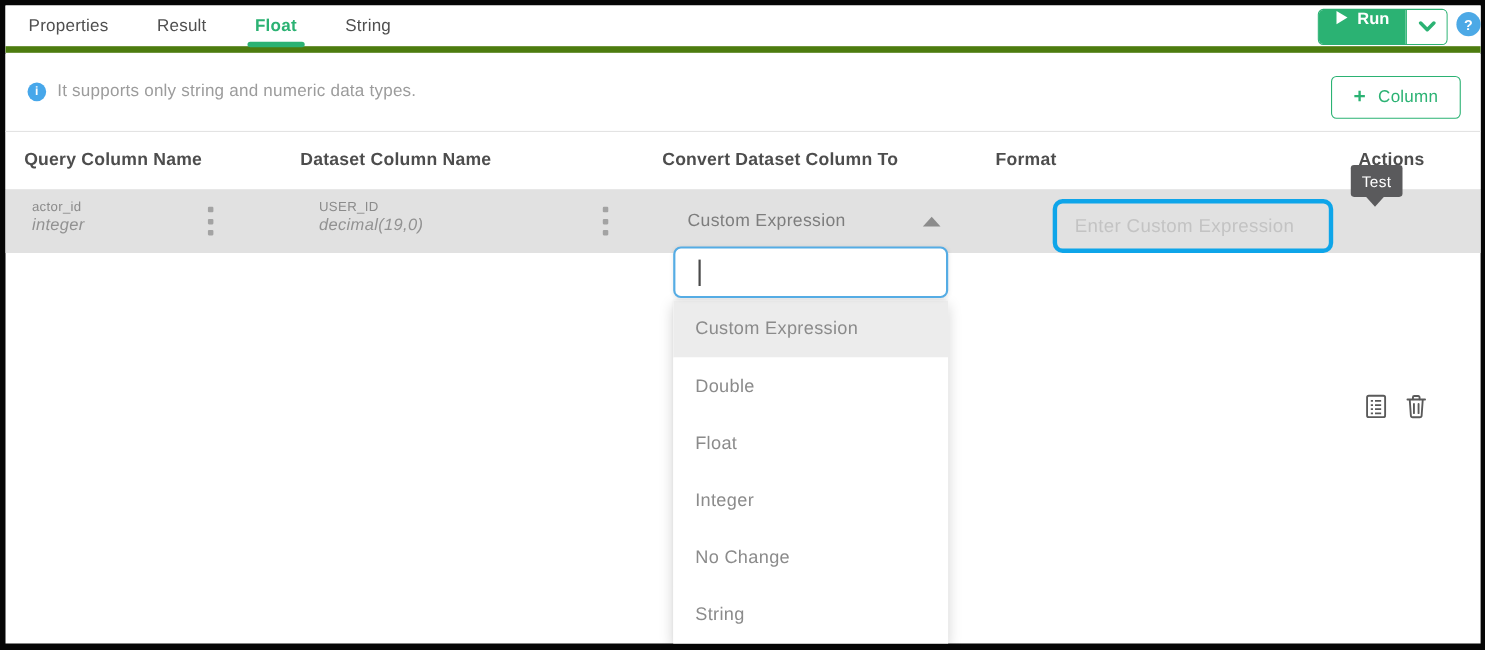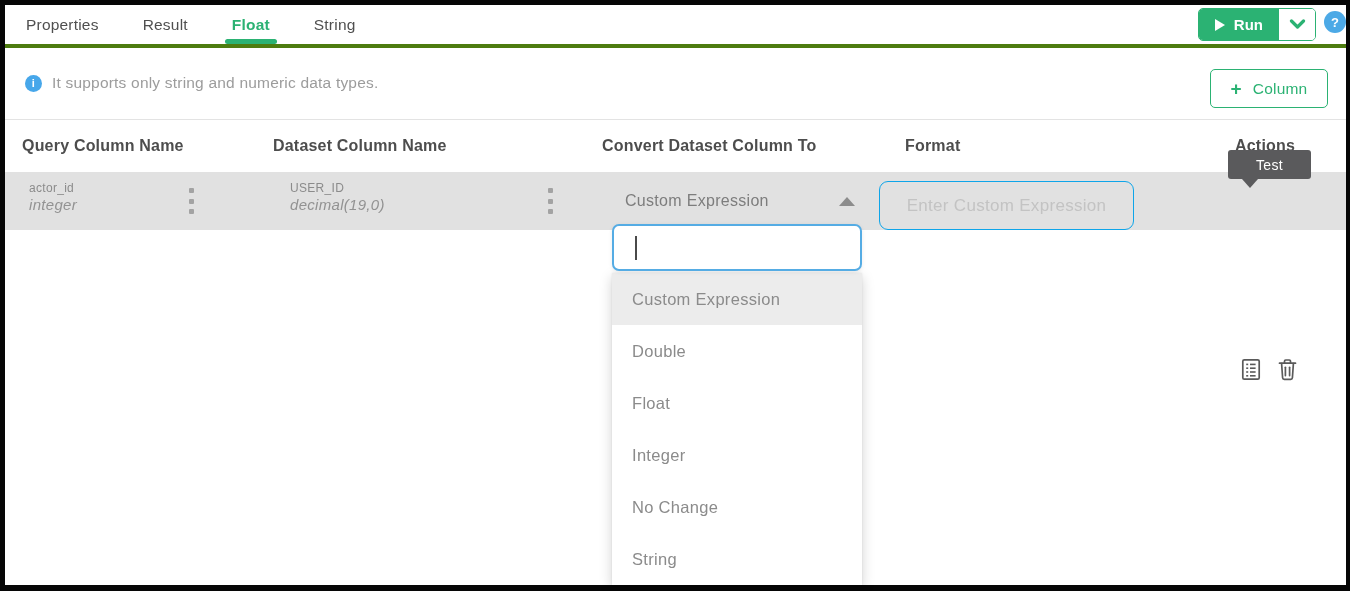--- a/index.html
+++ b/index.html
@@ -14,39 +14,39 @@
     width:1350px;height:591px;overflow:hidden;position:relative;
     font-family:"Liberation Sans",sans-serif;background:#fff;
   }
   .frame{
     position:absolute;inset:0;background:#fff;
     border-style:solid;border-color:#060606;border-width:5px 4px 6px 5px;
   }
   
   .tabbar{
     position:absolute;top:0;left:0;right:0;height:43px;background:#fff;
-    border-bottom:4px solid #4d7c0f;display:flex;align-items:center;
+    border-bottom:6px solid #4d7c0f;display:flex;align-items:center;
     padding-left:21px;gap:44px;z-index:5;
   }
   .tab{
     position:relative;font-size:15.5px;color:#4f4f4f;letter-spacing:.2px;
     cursor:pointer;font-weight:500;
   }
   .tab.active{color:var(--accent-green);font-weight:700;}
   .tab .tab-underline{display:none;}
   .tab.active .tab-underline{
     display:block;position:absolute;left:-7px;right:-7px;bottom:-10px;height:5px;
     border-radius:3px;background:var(--accent-green);
   }
   .run-group{
     position:absolute;top:3px;right:30px;height:33px;display:flex;
     border:1px solid var(--accent-green);border-radius:5px;overflow:hidden;cursor:pointer;
   }
   .run-btn{
-    background:var(--accent-green);color:#fff;border:none;display:flex;align-items:center;
+    background:var(--accent-green);color:#fff;border:none;display:flex;
     gap:8px;padding:0 15px;font-weight:700;font-size:15px;cursor:pointer;
     font-family:"Liberation Sans",sans-serif;
   }
   .run-caret{
     background:#fff;width:37px;display:flex;align-items:center;justify-content:center;
     border:none;border-left:1px solid var(--accent-green);cursor:pointer;
   }
   .help-btn{
     position:absolute;top:6px;right:0px;width:22px;height:22px;border-radius:50%;
     background:#4ca9e6;color:#fff;font-size:13px;font-weight:700;border:none;
@@ -97,31 +97,31 @@
     position:absolute;left:620px;top:0;height:58px;width:230px;display:flex;
     align-items:center;justify-content:space-between;cursor:pointer;background:none;border:none;
     font-family:"Liberation Sans",sans-serif;
   }
   .convert-trigger .sel-text{font-size:16px;color:#7d7d7d;letter-spacing:.3px;}
   .caret-up{
     width:0;height:0;border-left:8px solid transparent;border-right:8px solid transparent;
     border-bottom:9px solid #8c8c8c;
   }
   .format-input{
-    position:absolute;left:874px;top:9px;width:255px;height:49px;border:1px solid #0ea5e9;
+    position:absolute;left:952px;top:9px;width:255px;height:49px;border:4px solid #0ea5e9;
     border-radius:9px;background:transparent;padding:0 16px;font-size:17px;color:#777;
-    font-family:"Liberation Sans",sans-serif;letter-spacing:.3px;outline:none;text-align:center;
+    font-family:"Liberation Sans",sans-serif;letter-spacing:.3px;outline:none;
   }
   .format-input::placeholder{color:#c3c3c3;}
   .icon-btn{position:absolute;background:none;border:none;cursor:pointer;padding:0;}
   .icon-btn.test{left:1236px;top:186px;}
   .icon-btn.delete{left:1273px;top:186px;}
   
   .tooltip{
-    position:absolute;left:1223px;top:145px;height:29px;padding:0 28px;z-index:40;
+    position:absolute;left:1223px;top:145px;height:29px;padding:0 10px;z-index:40;
     background:var(--tooltip-bg);color:#fff;font-size:14px;border-radius:3px;
     display:flex;align-items:center;justify-content:flex-end;letter-spacing:.3px;
   }
   .tooltip::after{
     content:"";position:absolute;top:100%;left:14px;
     border:8px solid transparent;border-top:9px solid var(--tooltip-bg);
   }
   
   .dd-search{
     position:absolute;left:607px;top:219px;width:250px;height:47px;background:#fff;

